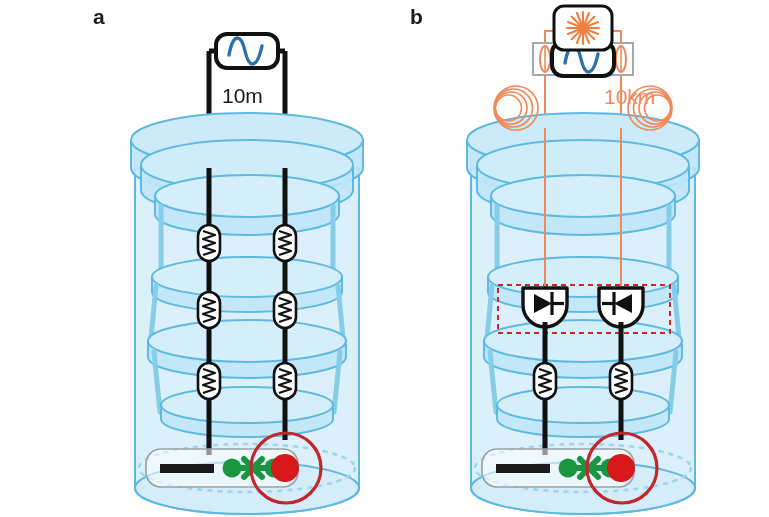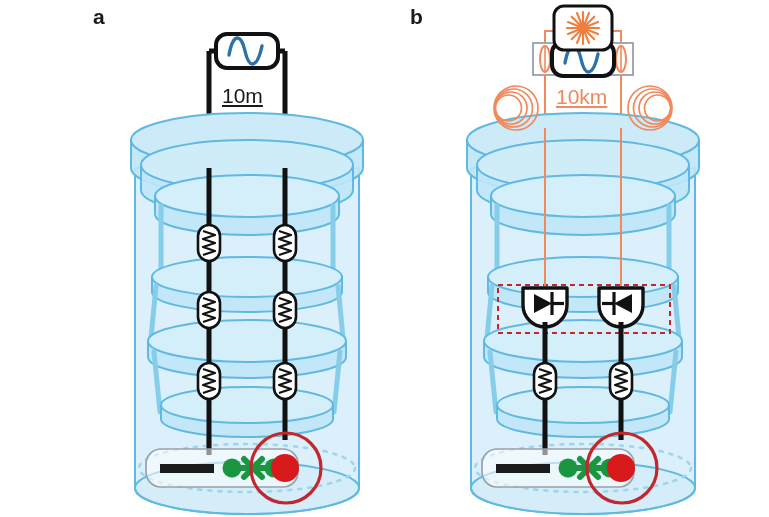--- a/index.html
+++ b/index.html
@@ -1,22 +1,22 @@
 <!DOCTYPE html>
 <html><head>
 <meta charset="utf-8">
 <style>
   html,body{margin:0;padding:0;background:#ffffff;}
   body{width:769px;height:517px;font-family:"Liberation Sans",sans-serif;overflow:hidden;}
   #stage{position:relative;width:769px;height:517px;background:#ffffff;}
   .panel-label{position:absolute;font-size:21px;font-weight:bold;color:#1a1a1a;line-height:1;}
   .lbl-a{left:93px;top:6px;}
   .lbl-b{left:410px;top:6px;}
-  .cable-len{position:absolute;font-size:21px;color:#1a1a1a;text-decoration:underline;}
-  .cable-len.km{color:#f08a5d;}
+  .cable-len{position:absolute;font-size:21px;color:#1a1a1a;}
+  .cable-len.km{color:#f08a5d;margin-left:48px;}
   svg{position:absolute;left:0;top:0;}
 </style>
 </head>
 <body>
 
 <div id="stage">
 
   <div class="panel-label lbl-a">a</div>
   <div class="panel-label lbl-b">b</div>
 

